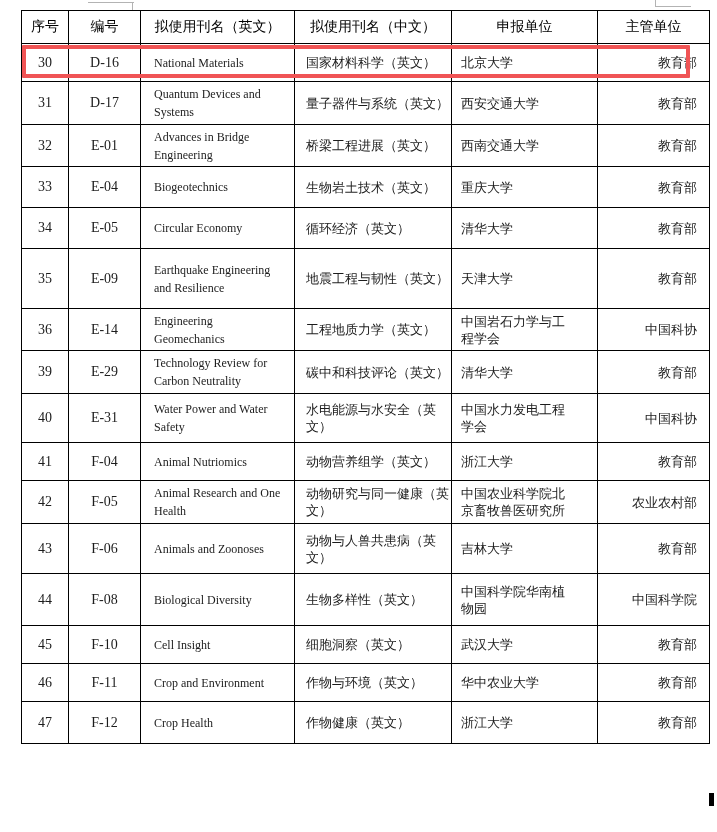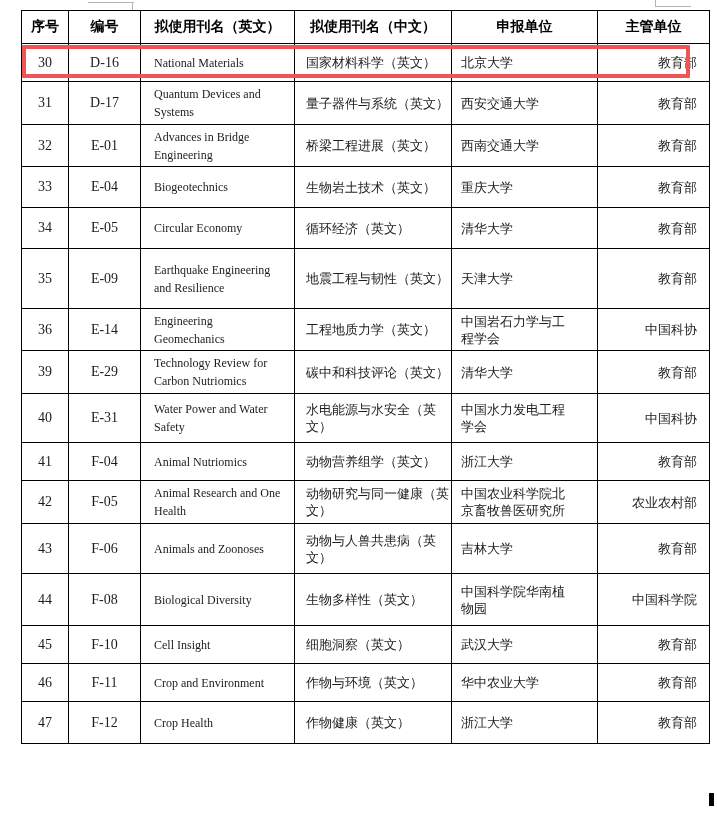--- a/index.html
+++ b/index.html
@@ -15,21 +15,21 @@
   #fragB-v{left:655px;top:0;width:1px;height:7px;}
   #fragB-h{left:655px;top:6px;width:36px;height:1px;}
   
   #right-mark{position:absolute;left:709px;top:793px;width:5px;height:13px;background:#000;}
 
   .tbl-wrap{position:absolute;left:21px;top:10px;}
   table{border-collapse:collapse;table-layout:fixed;width:688px;}
   td,th{border:1px solid #000;vertical-align:middle;overflow:hidden;
         font-size:14px;line-height:18px;font-weight:normal;}
   thead tr{height:33px;}
-  th{font-weight:bold;text-align:center;font-size:14px;color:#000;padding:0;}
+  th{font-weight:normal;text-align:center;font-size:14px;color:#000;padding:0;}
   .c-seq,.c-code{text-align:center;padding:0;}
   .c-en{text-align:left;padding:2px 10px 2px 13px;font-size:12px;line-height:18px;}
   .c-zh{text-align:left;padding:2px 2px 2px 11px;font-size:13px;line-height:17px;}
   .c-app{text-align:left;padding:2px 24px 2px 9px;font-size:13px;line-height:17px;}
   .c-sup{text-align:right;padding:2px 12px 2px 14px;font-size:13px;line-height:17px;}
   .c-zh,.c-app,.c-sup{word-break:break-word;}
 
   
   #hl-box{
     position:absolute;left:22px;top:45px;width:668px;height:33px;
@@ -118,21 +118,21 @@
     <td class="c-seq">36</td>
     <td class="c-code">E-14</td>
     <td class="c-en">Engineering Geomechanics</td>
     <td class="c-zh">工程地质力学（英文）</td>
     <td class="c-app">中国岩石力学与工程学会</td>
     <td class="c-sup">中国科协</td>
   </tr>
         <tr style="height: 43px;">
     <td class="c-seq">39</td>
     <td class="c-code">E-29</td>
-    <td class="c-en">Technology Review for Carbon Nutriomics</td>
+    <td class="c-en">Technology Review for Carbon Neutrality</td>
     <td class="c-zh">碳中和科技评论（英文）</td>
     <td class="c-app">清华大学</td>
     <td class="c-sup">教育部</td>
   </tr>
         <tr style="height: 49px;">
     <td class="c-seq">40</td>
     <td class="c-code">E-31</td>
     <td class="c-en">Water Power and Water Safety</td>
     <td class="c-zh">水电能源与水安全（英文）</td>
     <td class="c-app">中国水力发电工程学会</td>

